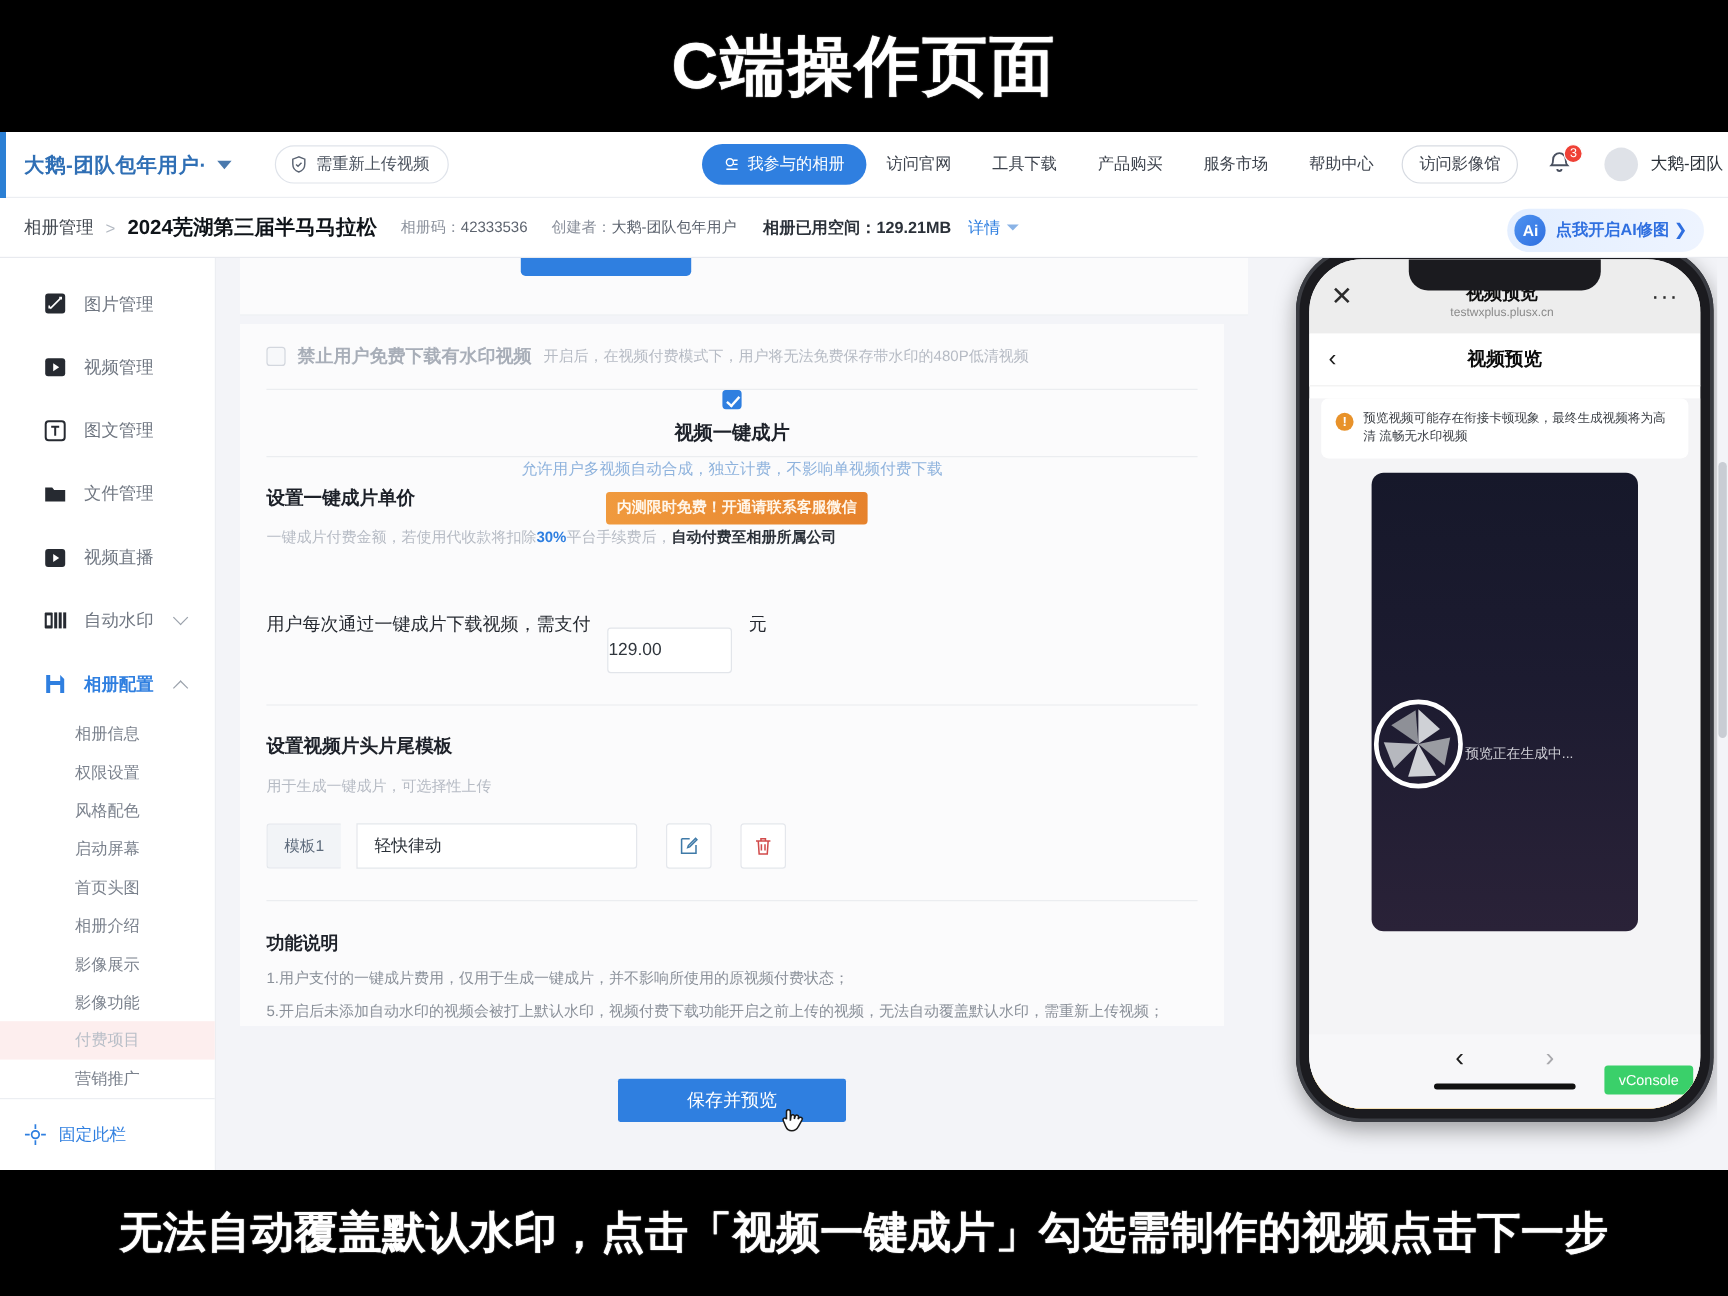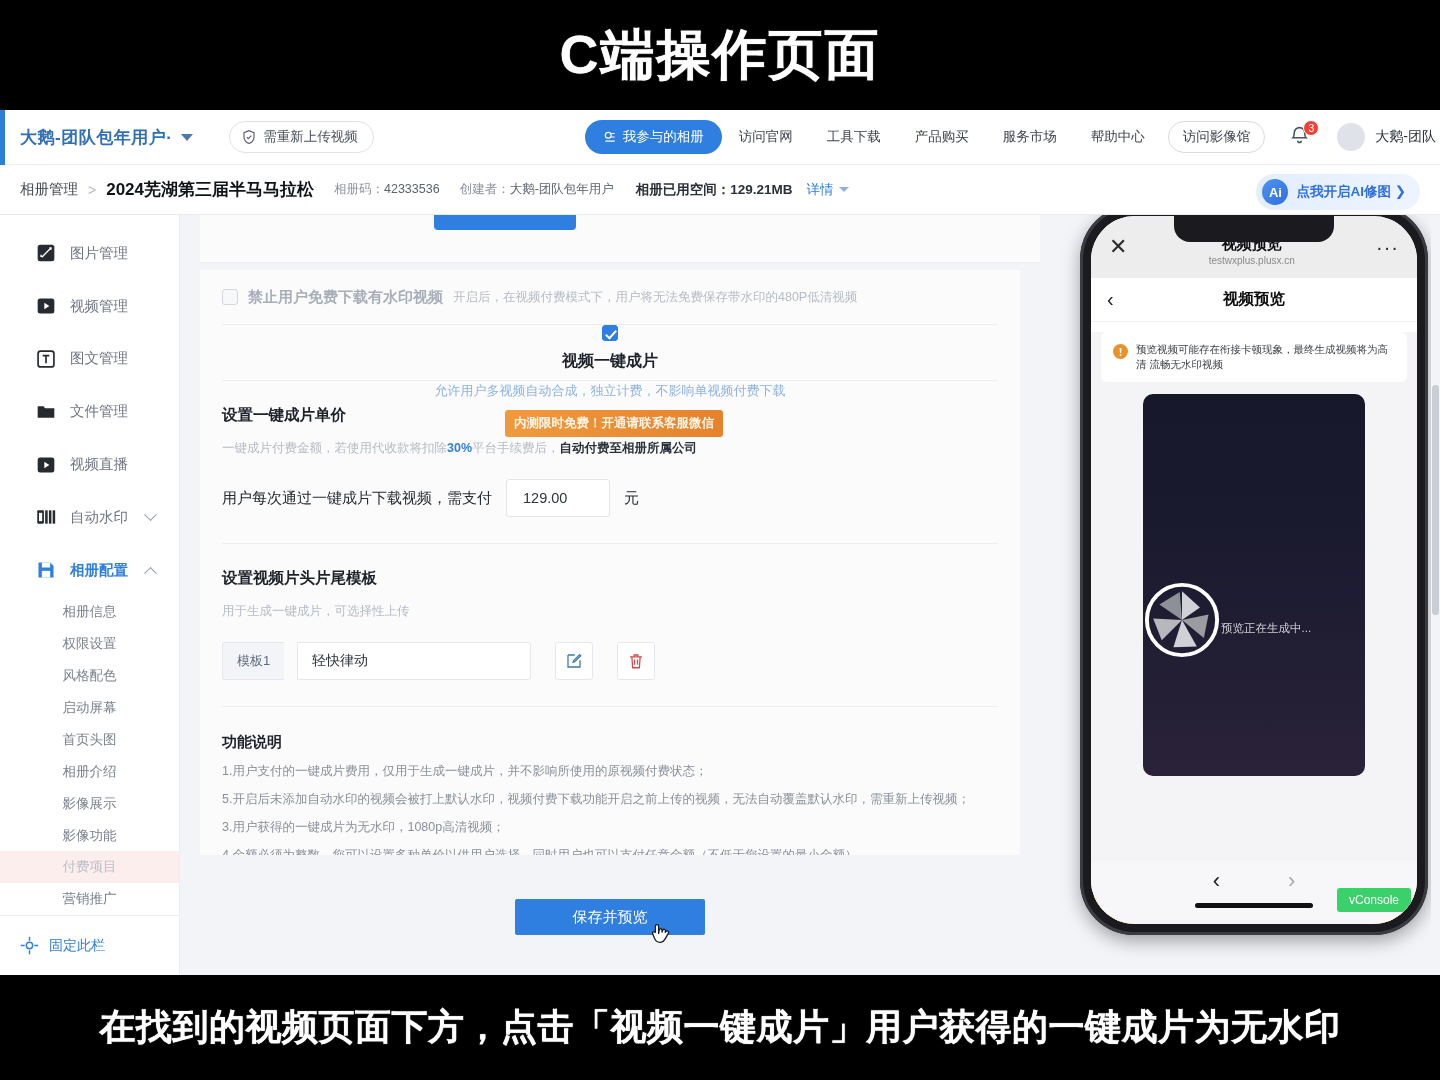--- a/index.html
+++ b/index.html
@@ -203,21 +203,21 @@
 
   .sec-title { color: #1d2129; font-size: 15.5px; font-weight: 700; margin-top: 24px; }
   .sec-sub { color: #b6bbc4; font-size: 12.5px; margin-top: 14px; }
   .sec-sub .pct { color: #2f7fe0; font-weight: 700; }
   .sec-sub .bold { color: #2b3139; font-weight: 700; }
 
   .price-row { display: flex; align-items: center; gap: 14px; margin-top: 22px; padding-bottom: 26px; border-bottom: 1px solid #ebedf0; }
   .price-label { color: #262a31; font-size: 15px; }
   .price-input {
     width: 104px; height: 38px; background: #fff; border: 1px solid #e2e5ea; border-radius: 3px;
-    display: flex; align-items: center; padding-left: 16px; color: #30363d; font-size: 14.5px;
+    display: flex; align-items: center; color: #30363d; font-size: 14.5px; margin-top: 44px;
   }
   .price-unit { color: #262a31; font-size: 15px; }
 
   .tpl-row { display: flex; align-items: center; gap: 14px; margin-top: 22px; padding-bottom: 26px; border-bottom: 1px solid #ebedf0;}
   .tpl-tag {
     width: 62px; height: 38px; background: #f2f4f7; border: 1px solid #e4e7ec;
     border-right: none; border-radius: 3px 0 0 3px;
     display: flex; align-items: center; justify-content: center;
     color: #5d6a7b; font-size: 13px;
   }
@@ -621,15 +621,15 @@
 
       </div>
     </div>
 
     <div class="scroll-track">
       <div class="scroll-thumb"></div>
     </div>
   </div>
 
   <div class="banner-bottom">
-    <div class="txt">在找到的视频页面下方，点击「视频一键成片」用户获得的一键成片为无水印</div>
+    <div class="txt">无法自动覆盖默认水印，点击「视频一键成片」勾选需制作的视频点击下一步</div>
   </div>
 </div>
 
 </body></html>

